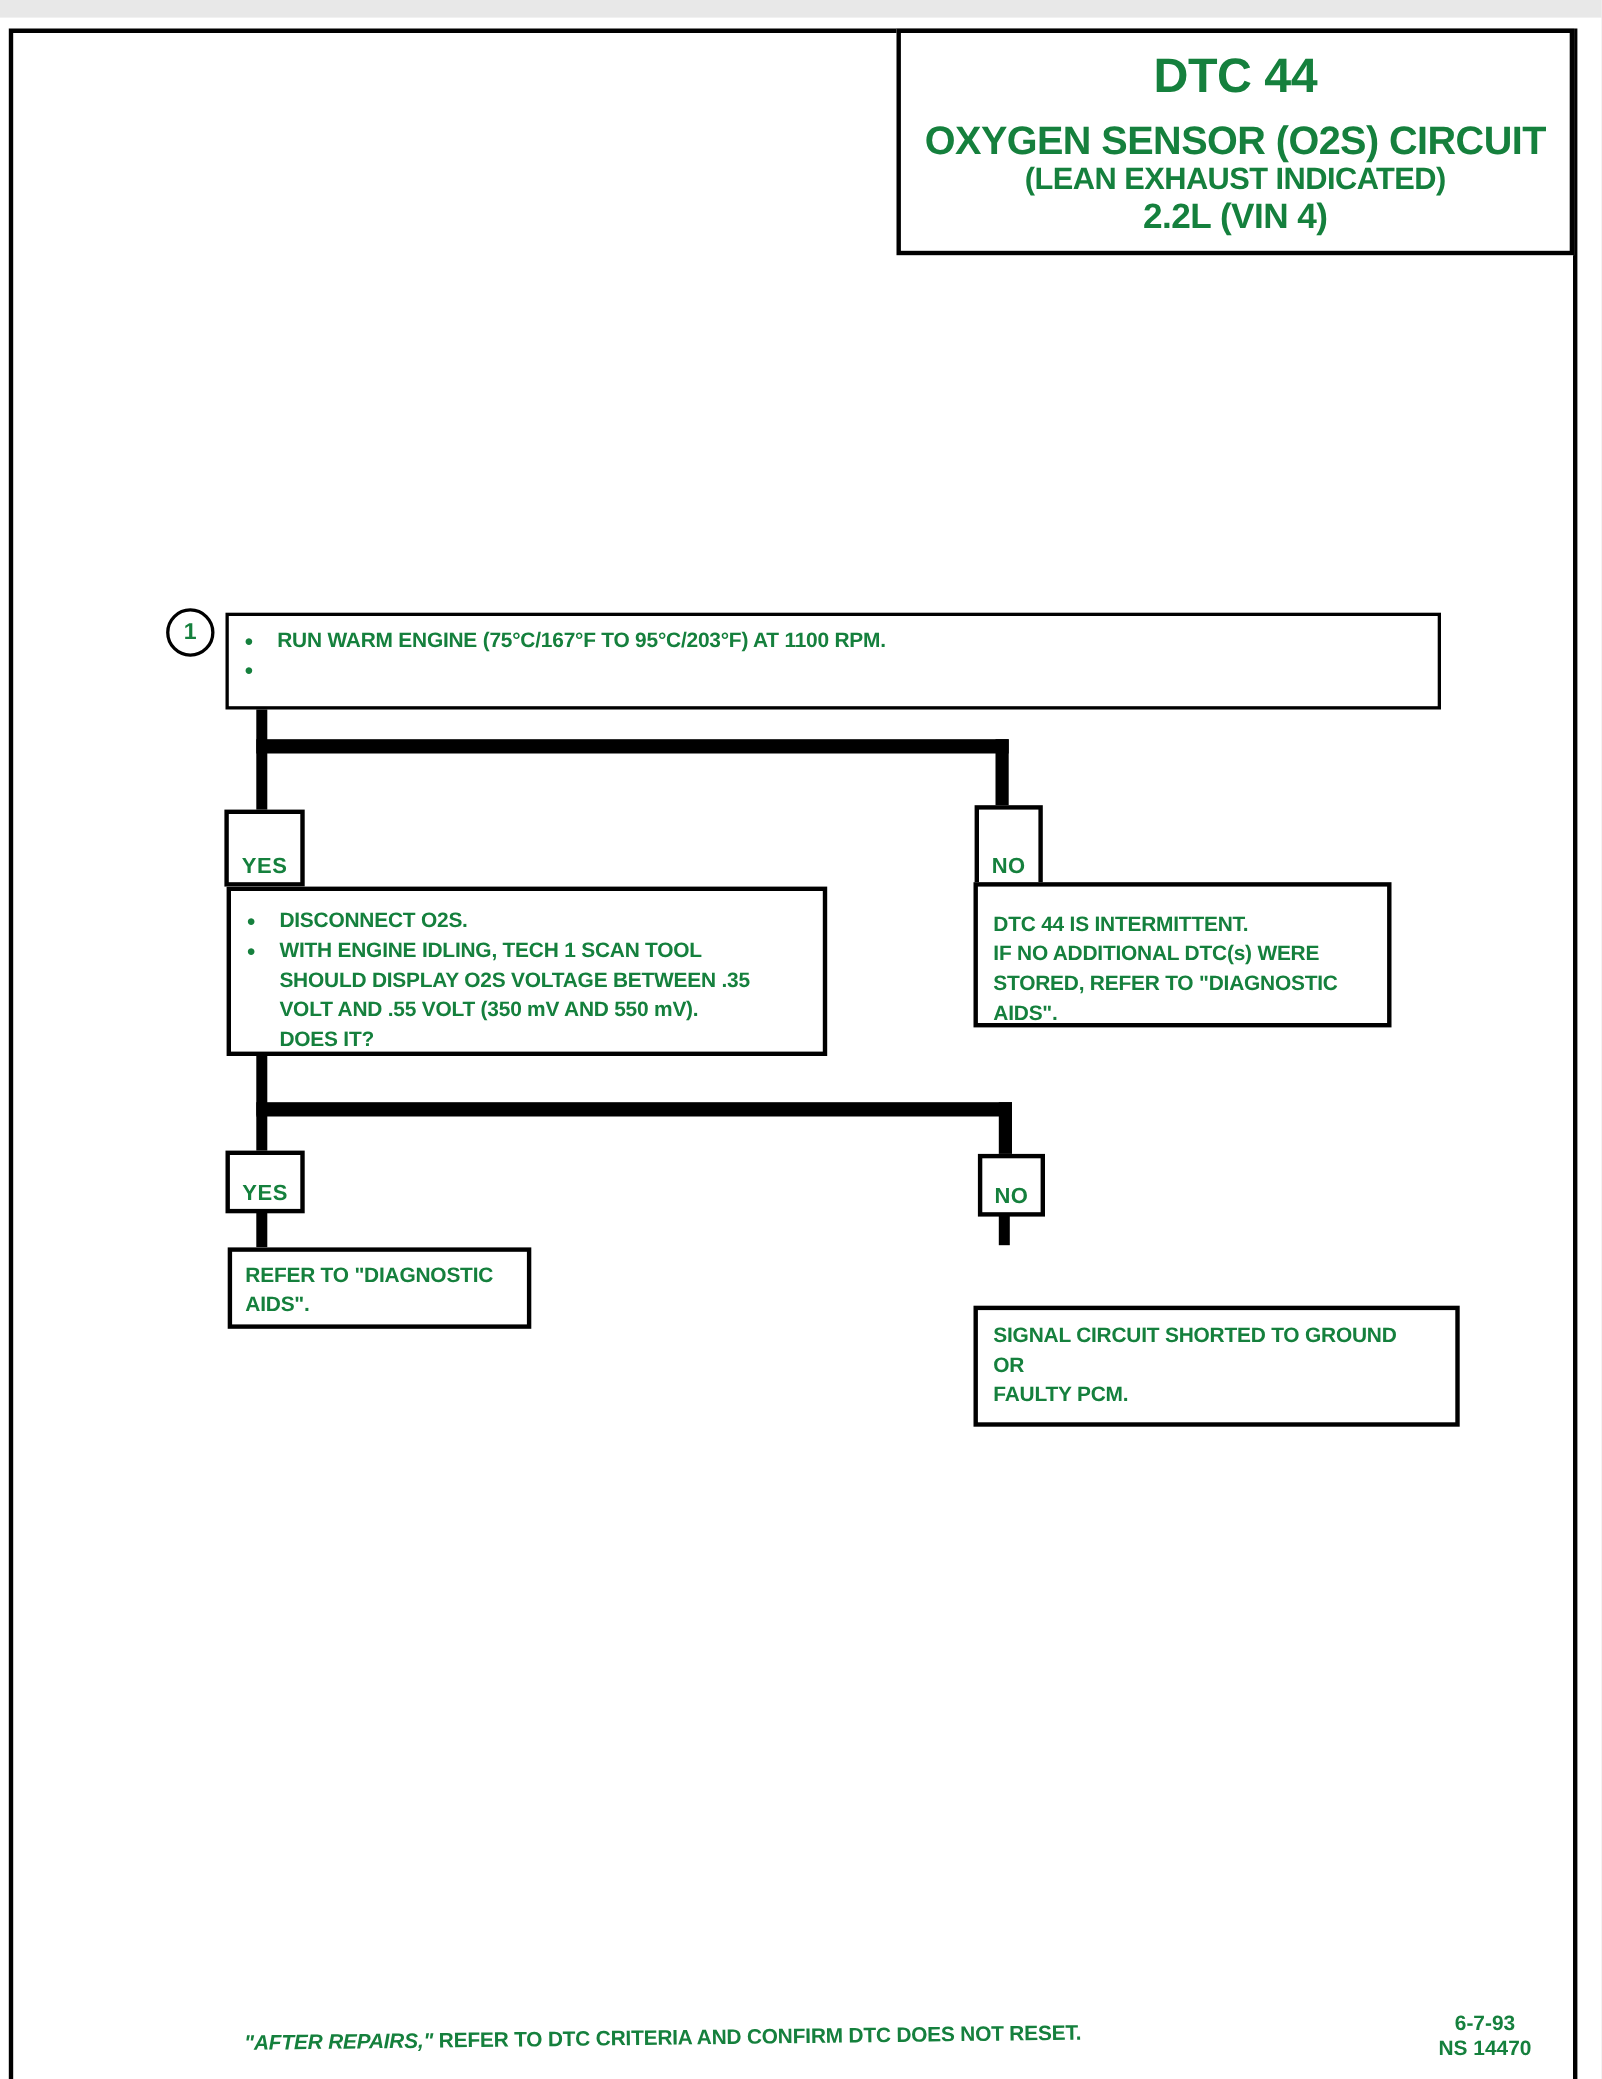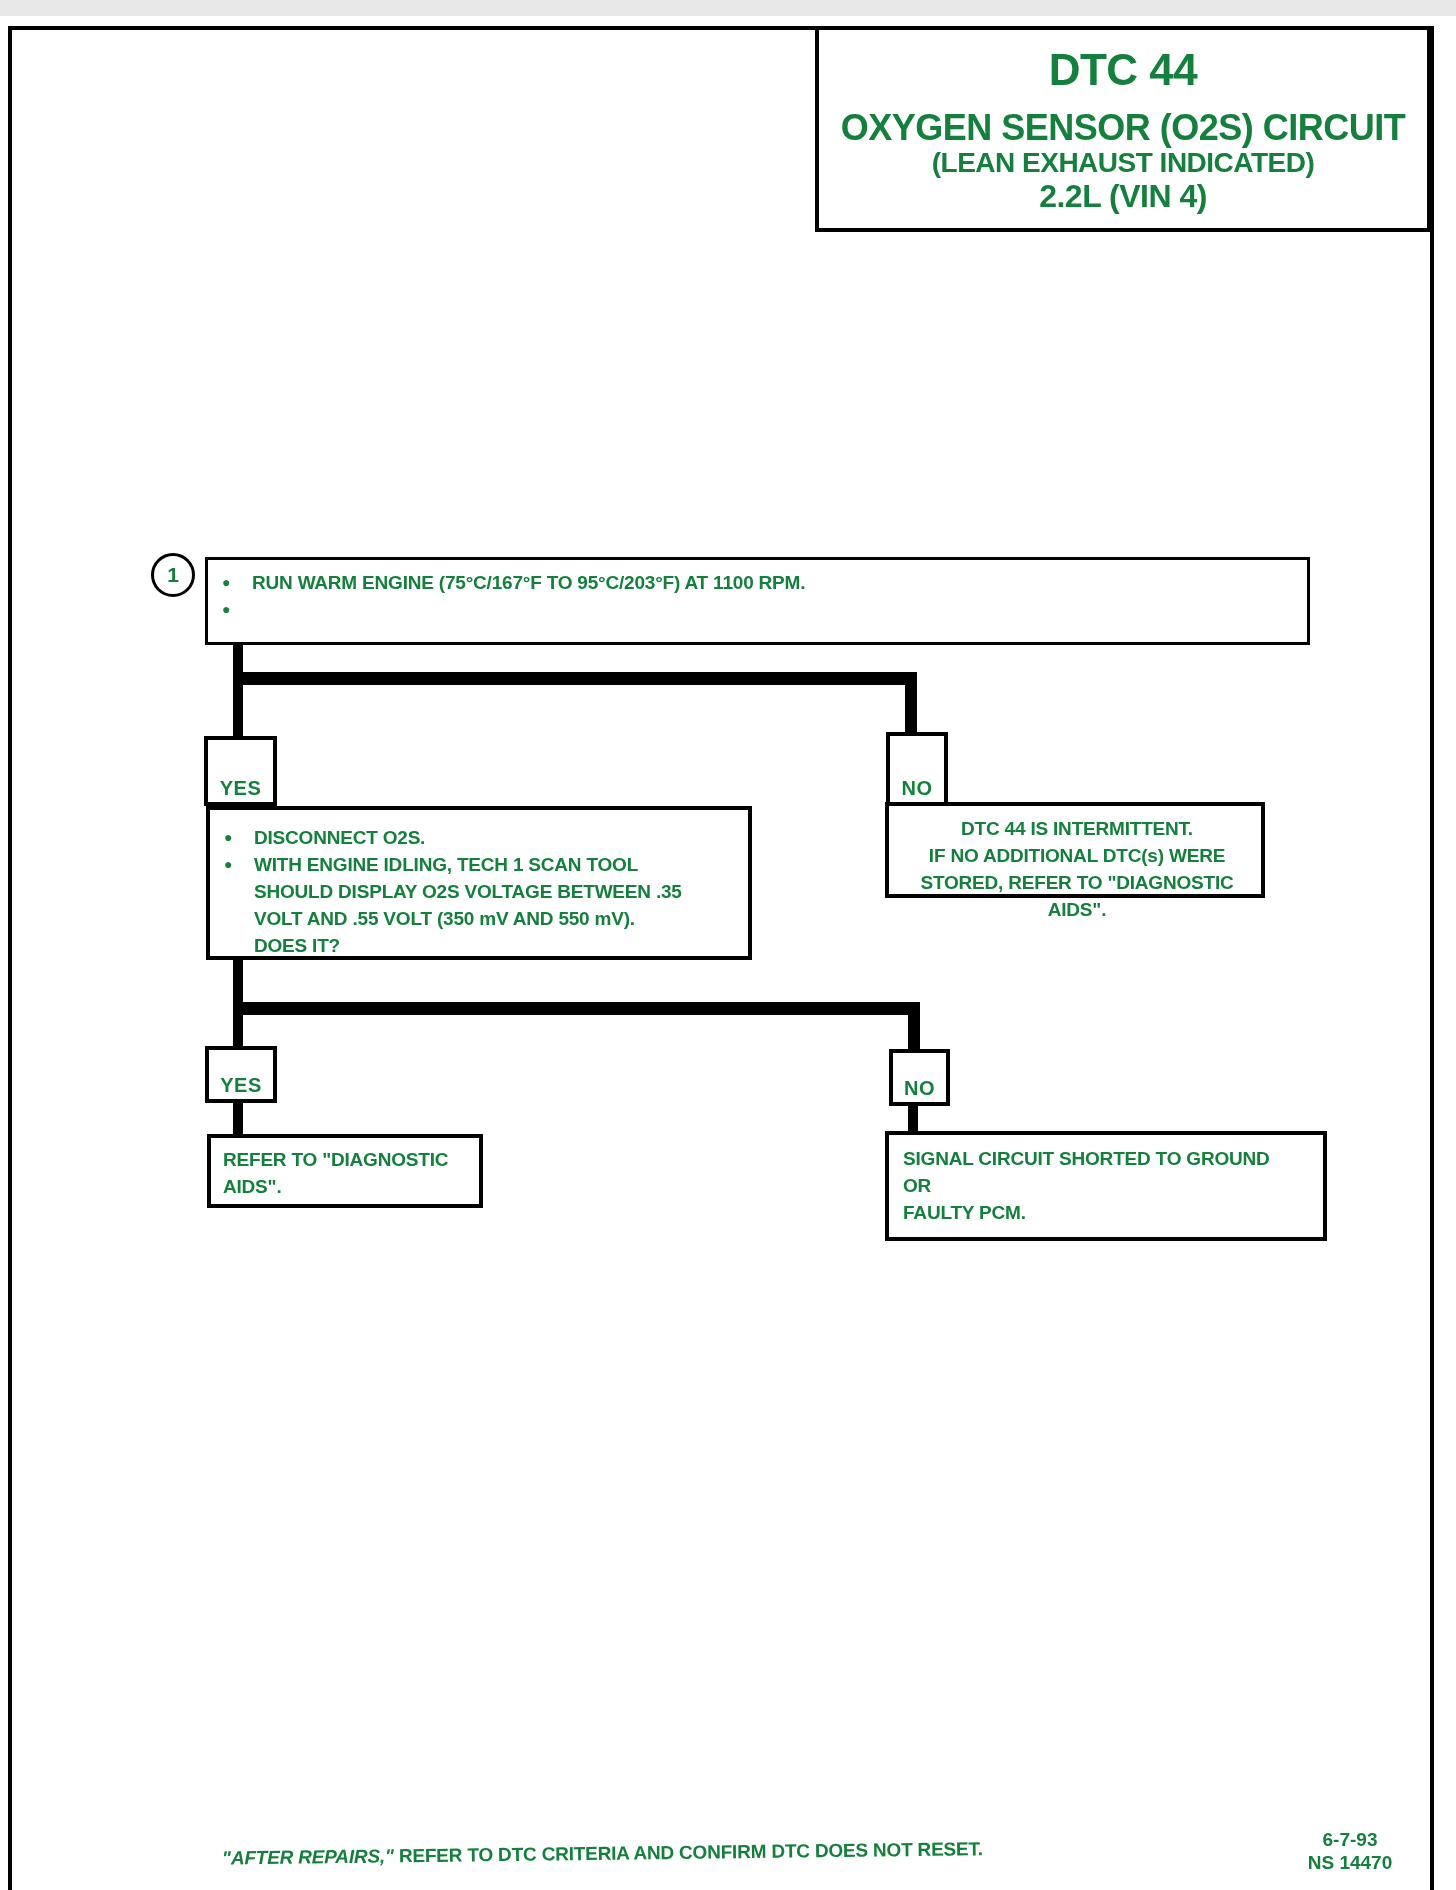--- a/index.html
+++ b/index.html
@@ -115,21 +115,21 @@
     </div>
     <div class="bullet-row">
       <span class="bullet">●</span>
       <span class="bullet-text">WITH ENGINE IDLING, TECH 1 SCAN TOOL
 SHOULD DISPLAY O2S  VOLTAGE BETWEEN .35
 VOLT AND .55 VOLT (350 mV AND 550 mV).
 DOES IT?</span>
     </div>
   </div>
 
-  <div class="fbox" style="left:885px;top:786px;width:380px;height:96px;padding:9px 10px 6px 14px;text-align:center;">
+  <div class="fbox" style="left:885px;top:786px;width:380px;height:132px;padding:21px 10px 6px 14px;">
     <div class="plain-lines">DTC 44 IS INTERMITTENT.
 IF NO ADDITIONAL DTC(s) WERE
 STORED, REFER TO  "DIAGNOSTIC
 AIDS".</div>
   </div>
 
   <div class="line" style="left:233px;top:944px;width:10px;height:54px;"></div>
   <div class="line" style="left:233px;top:986px;width:687px;height:13px;"></div>
   <div class="line" style="left:233px;top:998px;width:10px;height:34px;"></div>
   <div class="line" style="left:908px;top:986px;width:12px;height:49px;"></div>
@@ -142,21 +142,21 @@
   </div>
 
   <div class="line" style="left:233px;top:1086px;width:10px;height:32px;"></div>
   <div class="line" style="left:908px;top:1089px;width:10px;height:27px;"></div>
 
   <div class="fbox" style="left:207px;top:1118px;width:276px;height:74px;padding:8px 10px 4px 12px;">
     <div class="plain-lines">REFER TO  "DIAGNOSTIC
 AIDS".</div>
   </div>
 
-  <div class="fbox" style="left:885px;top:1115px;width:442px;height:110px;padding:10px 10px 4px 14px;">
+  <div class="fbox" style="left:885px;top:1171px;width:442px;height:110px;padding:10px 10px 4px 14px;">
     <div class="plain-lines">SIGNAL CIRCUIT SHORTED TO GROUND
 OR
 FAULTY PCM.</div>
   </div>
 
   <div class="footer-note">
     <span class="ital">"AFTER REPAIRS,"</span><span> REFER TO DTC CRITERIA  AND CONFIRM DTC DOES NOT RESET.</span>
   </div>
   <div class="footer-id">
     <div>6-7-93</div>

